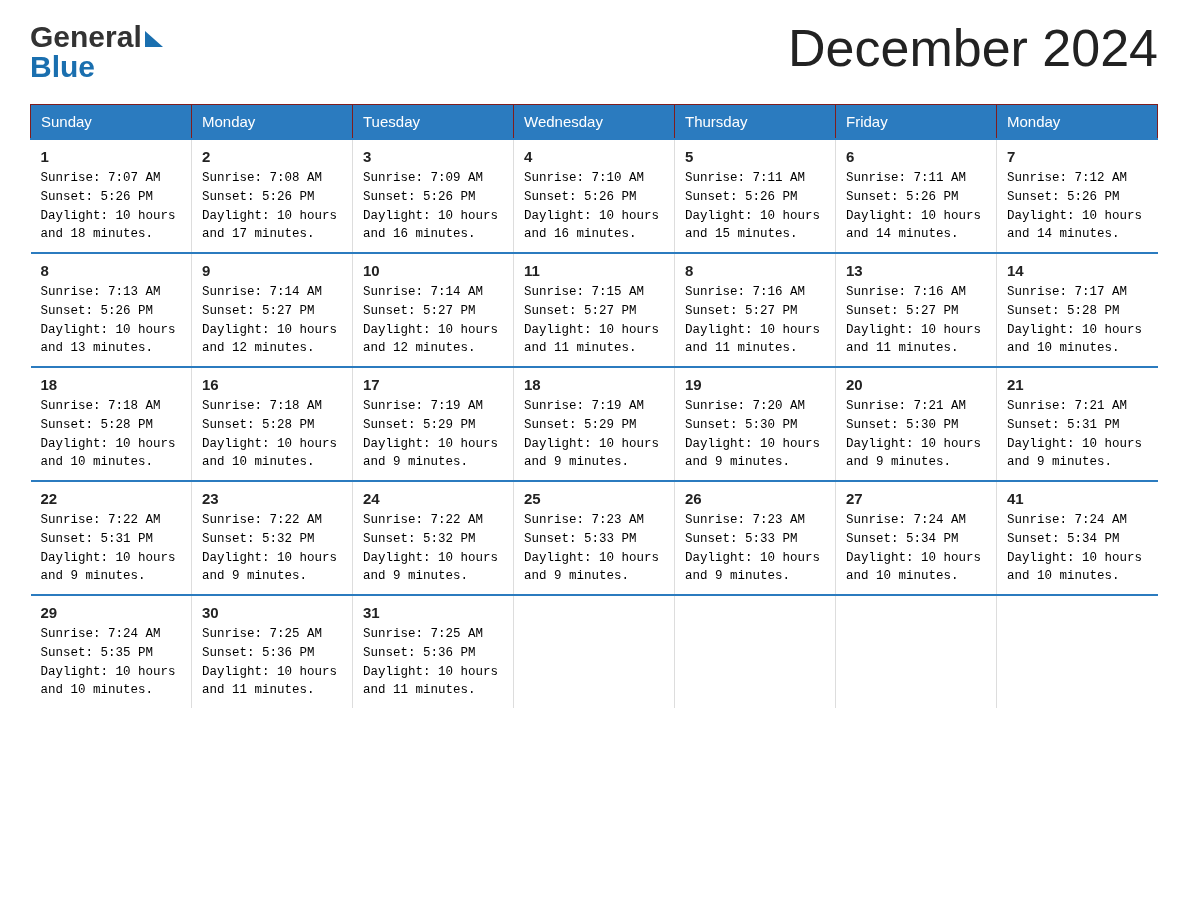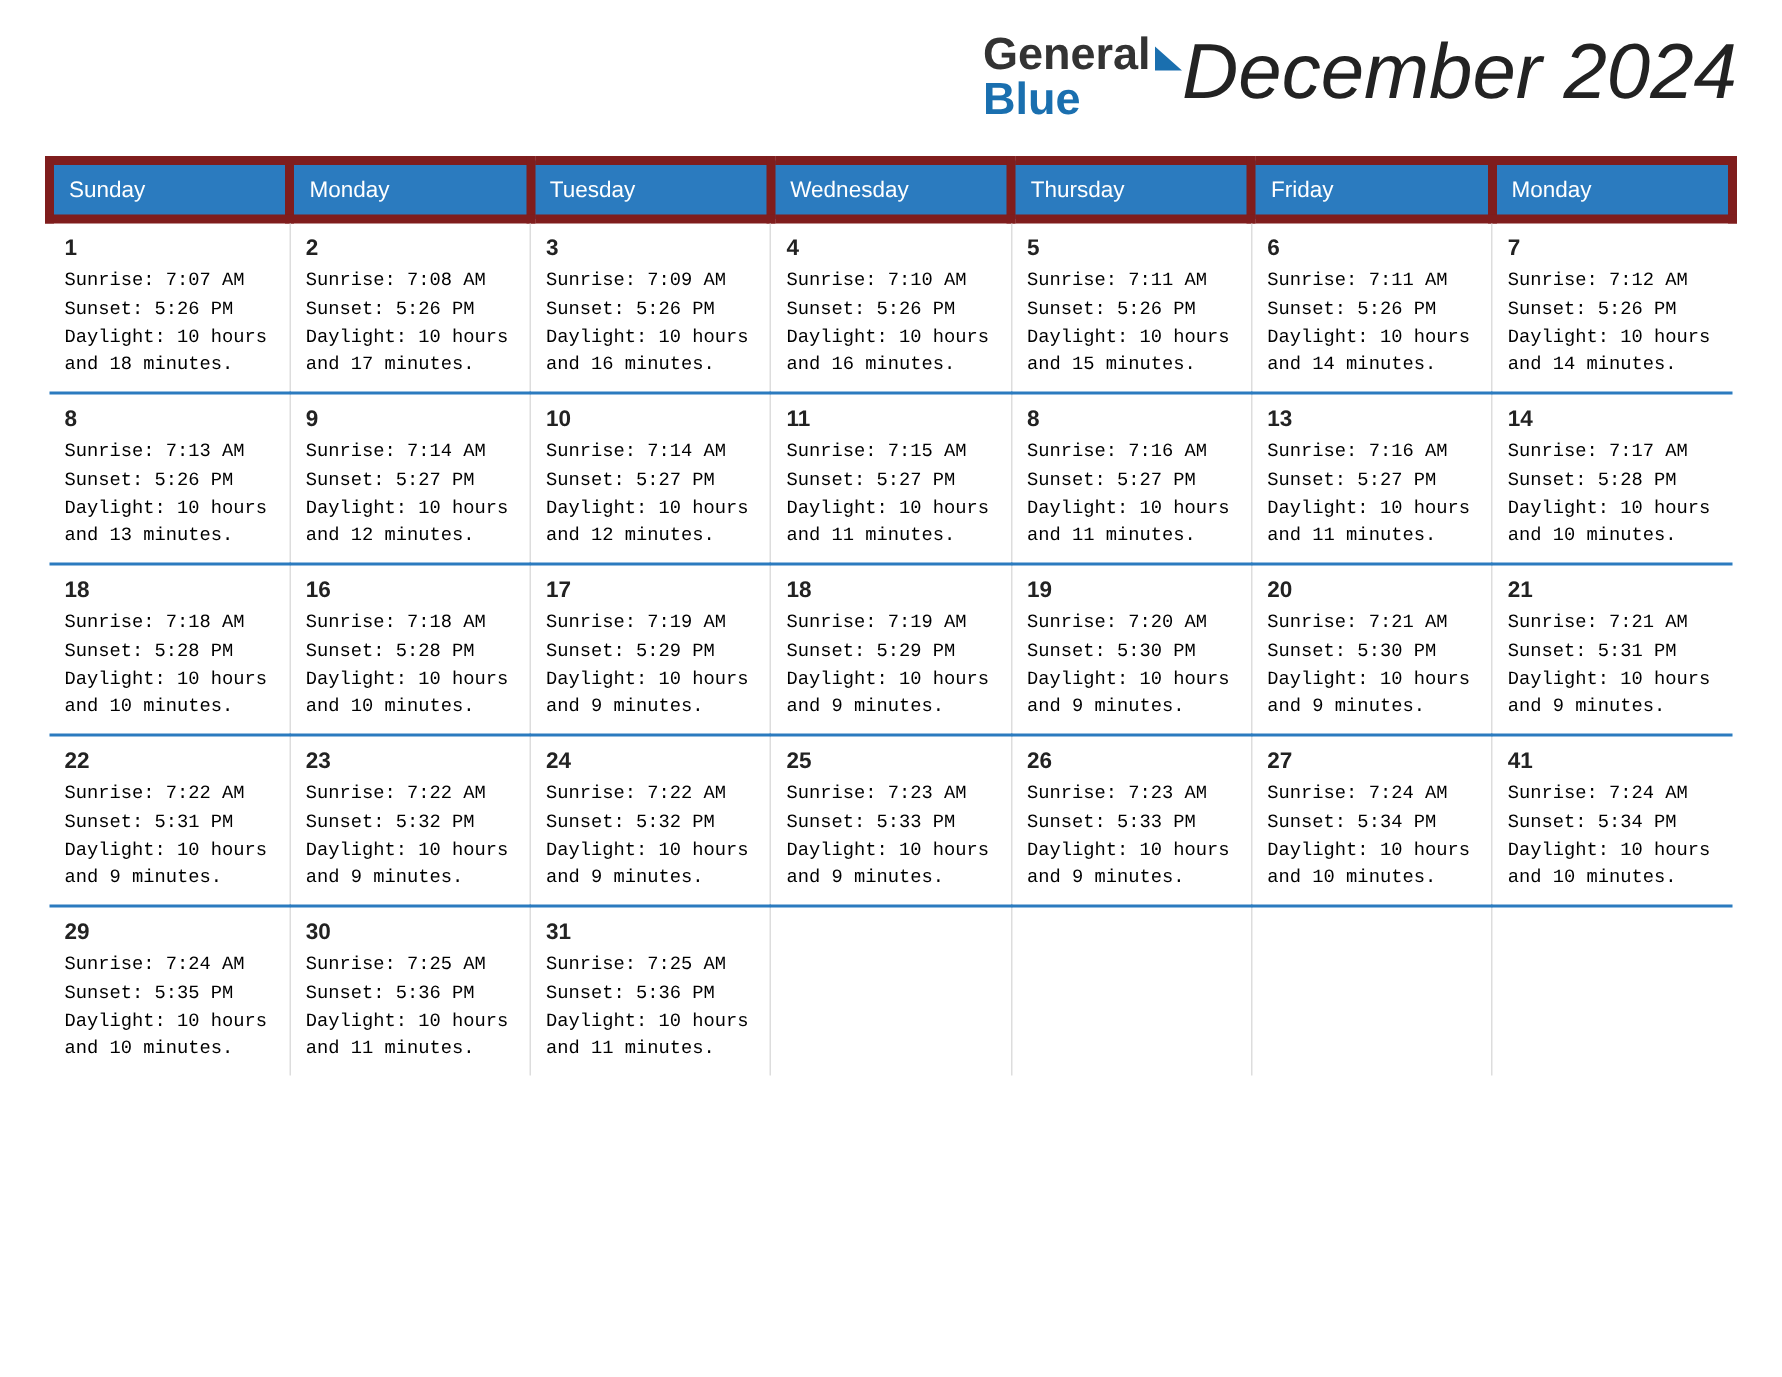--- a/index.html
+++ b/index.html
@@ -5,57 +5,56 @@
     * { box-sizing: border-box; margin: 0; padding: 0; }
     body {
       font-family: Arial, sans-serif;
       background: #fff;
       width: 1188px;
       min-height: 918px;
       padding: 20px 30px;
     }
     .header {
       display: flex;
-      justify-content: flex-end;
+      justify-content: space-between;
       align-items: flex-start;
       margin-bottom: 20px;
     }
     .logo {
       display: flex;
       flex-direction: column;
       align-items: flex-start;
     }
     .title-section {
       text-align: right;
     }
     .month-title {
       font-size: 52px;
       font-weight: normal;
       color: #222;
       line-height: 1.1;
-      font-style: italic;
     }
     .location {
       font-size: 22px;
       color: #555;
       margin-top: 4px;
     }
     table {
       width: 100%;
       border-collapse: collapse;
       table-layout: fixed;
     }
     thead th {
       background-color: #2b7bbf;
       color: #fff;
       font-size: 15px;
       font-weight: normal;
       padding: 8px 10px;
       text-align: left;
-      border: 6px solid #7f1d1d;
+      border: 1px solid #7f1d1d;
     }
     tbody tr {
       border-top: 2px solid #2b7bbf;
     }
     tbody td {
       vertical-align: top;
       padding: 8px 10px;
       font-size: 13px;
       color: #333;
       border-right: 1px solid #ddd;

